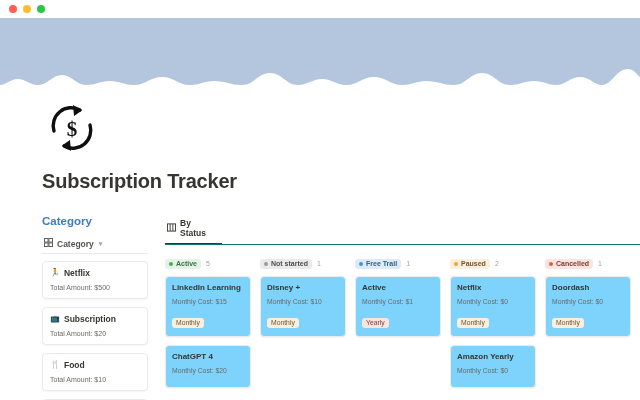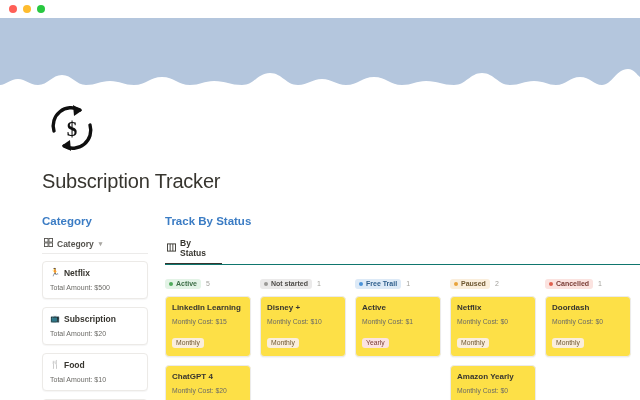--- a/index.html
+++ b/index.html
@@ -56,21 +56,21 @@
     position: relative;
   }
   .page-icon {
     margin: 12px 0 0 44px;
     width: 56px;
     height: 56px;
   }
   .page-title {
     margin: 14px 0 7px 42px;
     font-size: 20px;
-    font-weight: normal;
+    font-weight: bold;
     color: #37352f;
     letter-spacing: -0.2px;
   }
 
   
   .content {
     display: flex;
     margin-top: 22px;
     padding-left: 42px;
     box-sizing: border-box;
@@ -170,21 +170,21 @@
     border-radius: 3px;
     padding: 1.5px 4px;
     white-space: nowrap;
   }
   .pill .sdot { width: 4px; height: 4px; border-radius: 50%; display: inline-block; }
   .col-count { font-size: 7px; color: #a3a19c; }
 
   .task-card {
     border: 1px solid #ecebea;
     border-radius: 4px;
-    background: #fde047;
+    background: #7dd3fc;
     padding: 6px 6px 7px 6px;
     margin-bottom: 8px;
     box-shadow: 0 1px 1px rgba(15,15,15,0.04);
   }
   .task-card .t-name {
     font-size: 8px;
     font-weight: bold;
     color: #37352f;
     margin-bottom: 6px;
   }
@@ -280,21 +280,20 @@
         <div class="amount">Total Amount: $10</div>
       </div>
 
       <div class="cat-card">
         
         
       </div>
     </div>
 
     <div class="status-col">
-      <div class="section-title">Track By Status</div>
 
       <div class="board-tab-row">
         <div class="board-tab">
           <span>
             <svg width="9" height="9" viewBox="0 0 10 10">
               <rect x="0.5" y="1" width="9" height="8" fill="none" stroke="#37352f" stroke-width="1"></rect>
               <line x1="3.5" y1="1" x2="3.5" y2="9" stroke="#37352f" stroke-width="1"></line>
               <line x1="6.5" y1="1" x2="6.5" y2="9" stroke="#37352f" stroke-width="1"></line>
             </svg>
           </span>

